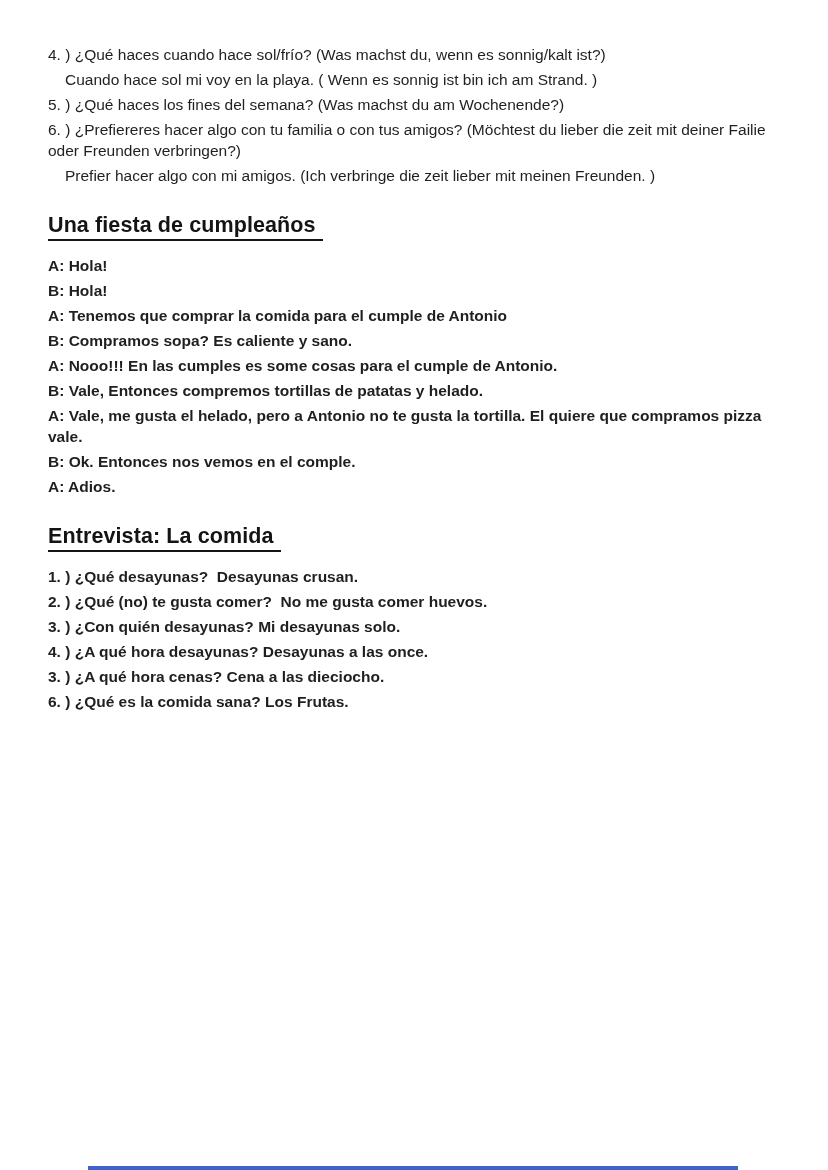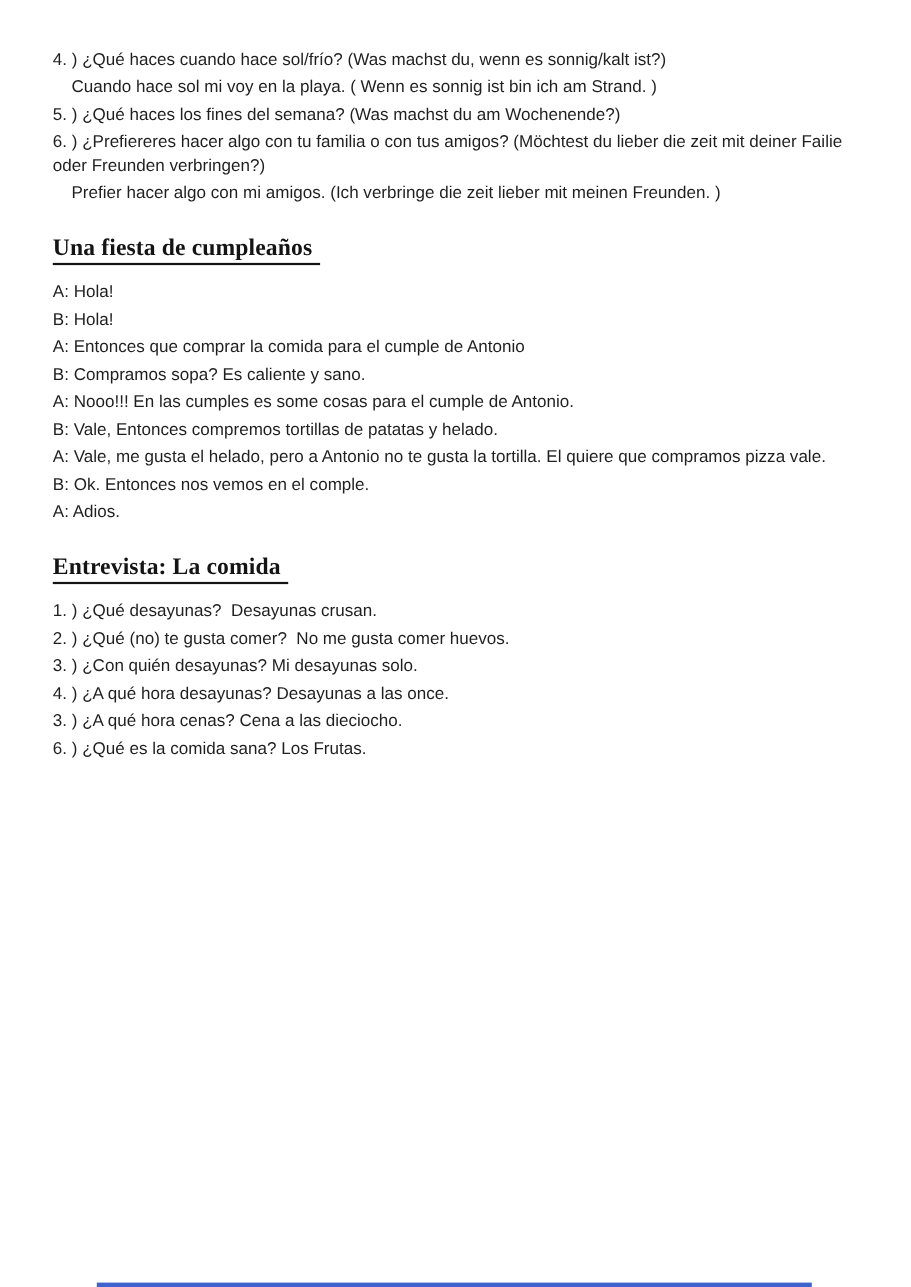--- a/index.html
+++ b/index.html
@@ -35,29 +35,29 @@
   .section-title {
     display: inline-block;
     margin: 0;
     font-size: 21.5px;
     font-weight: 700;
     color: #141414;
     border-bottom: 2px solid #141414;
     padding-bottom: 1px;
     padding-right: 7px;
     letter-spacing: 0.1px;
-    font-family: Liberation Serif, serif;
   }
   .title-row {
     margin-top: 27px;
     margin-bottom: 14px;
   }
   .dialogue .line,
   .interview .line {
     margin-bottom: 4px;
+    font-weight: bold;
   }
   .bottom-bar {
     position: absolute;
     left: 88px;
     bottom: 0;
     width: 650px;
     height: 4px;
     background: #3e63cc;
   }
 </style>
@@ -73,21 +73,21 @@
     <p class="line">6. ) ¿Prefiereres hacer algo con tu familia o con tus amigos? (Möchtest du lieber die zeit mit deiner Failie oder Freunden verbringen?)</p>
     <p class="line indent">Prefier hacer algo con mi amigos. (Ich verbringe die zeit lieber mit meinen Freunden. )</p>
   </div>
 
   <div class="title-row">
     <h2 class="section-title">Una fiesta de cumpleaños</h2>
   </div>
   <div class="dialogue">
     <p class="line">A: Hola!</p>
     <p class="line">B: Hola!</p>
-    <p class="line">A: Entonces que comprar la comida para el cumple de Antonio</p>
+    <p class="line">A: Tenemos que comprar la comida para el cumple de Antonio</p>
     <p class="line">B: Compramos sopa? Es caliente y sano.</p>
     <p class="line">A: Nooo!!! En las cumples es some cosas para el cumple de Antonio.</p>
     <p class="line">B: Vale, Entonces compremos tortillas de patatas y helado.</p>
     <p class="line">A: Vale, me gusta el helado, pero a Antonio no te gusta la tortilla. El quiere que compramos pizza vale.</p>
     <p class="line">B: Ok. Entonces nos vemos en el comple.</p>
     <p class="line">A: Adios.</p>
   </div>
 
   <div class="title-row">
     <h2 class="section-title">Entrevista: La comida</h2>

